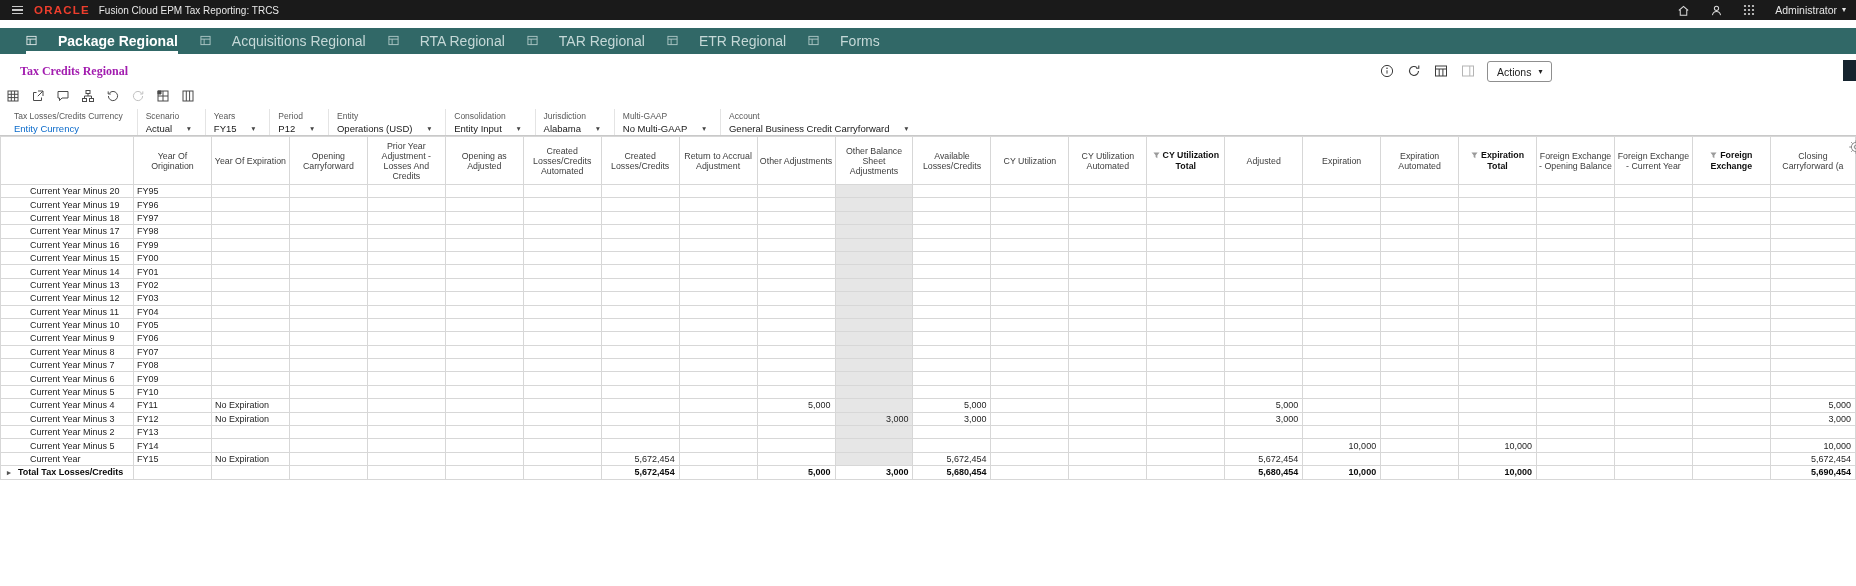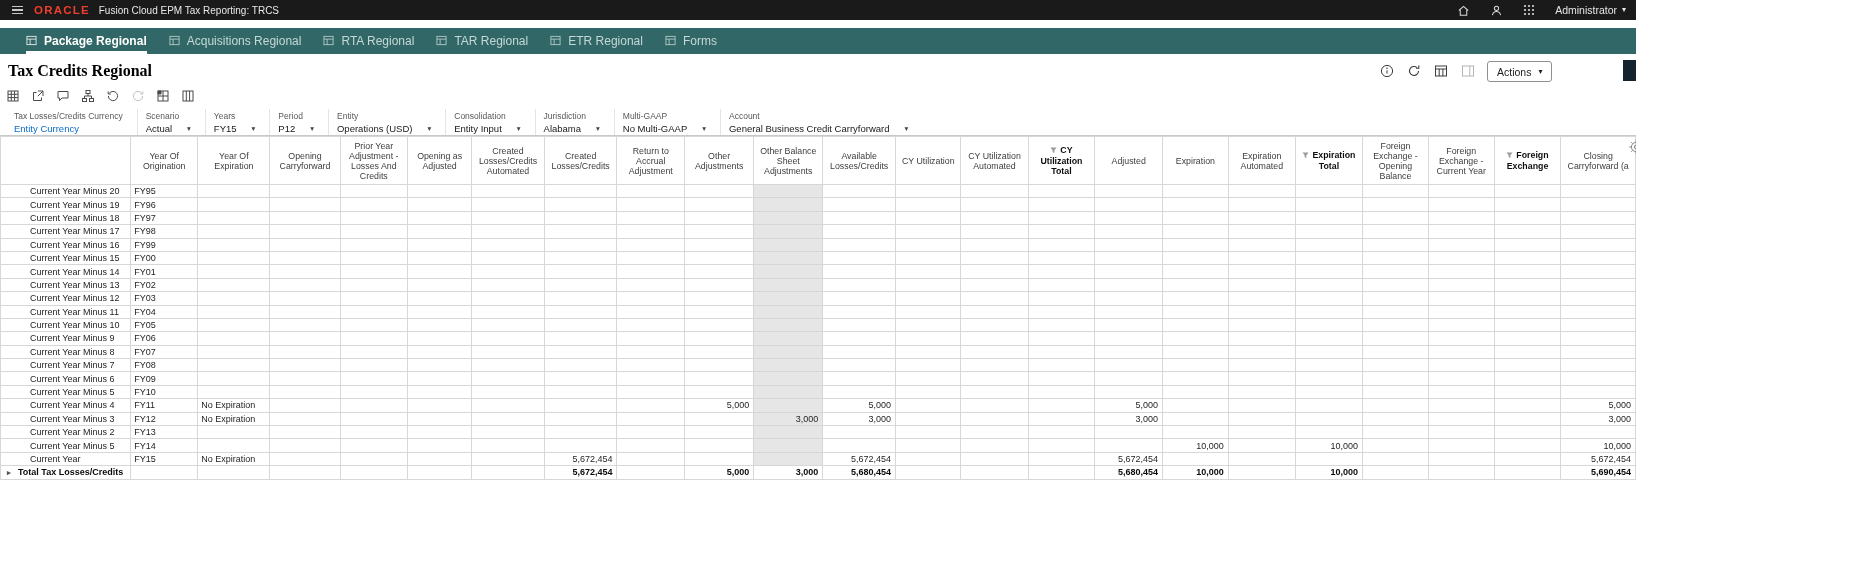--- a/index.html
+++ b/index.html
@@ -1,38 +1,38 @@
 <!DOCTYPE html>
 <html><head>
 <meta charset="utf-8">
 <style>
   html,body{margin:0;padding:0}
   body{width:1856px;height:586px;overflow:hidden;background:#fff;font-family:"Liberation Sans",sans-serif;color:#222}
-  .app{position:relative;width:1636px;height:586px;overflow:hidden}
+  .app{position:relative;width:1856px;height:586px;overflow:hidden}
 
   
   .topbar{height:20px;background:#1a1a1a;display:flex;align-items:center;gap:9px;padding:0 10px}
   .hamburger{display:inline-flex;flex-direction:column;gap:2px;cursor:pointer;padding:2px}
   .hamburger i{display:block;width:11px;height:1.5px;background:#c9c9c9}
   .brand{font-size:11.5px;font-weight:bold;letter-spacing:1.2px;color:#ee3e2d}
   .topbar-title{font-size:10px;color:#e8e8e8}
   .topbar-right{margin-left:auto;display:flex;align-items:center;gap:20px}
   .tb-ic{display:inline-flex;cursor:pointer}
   .user{font-size:10.5px;color:#e6e6e6;display:flex;align-items:center;gap:5px;cursor:pointer}
   .caret{font-size:8px;line-height:1}
 
   
   .navbar{margin-top:8px;height:26px;background:#316867;display:flex;align-items:stretch;gap:22px;padding:0 0 0 26px}
-  .tab{display:flex;align-items:center;gap:7px;font-size:12px;color:#c5d8d7;border-bottom:3px solid transparent;padding-top:2px;cursor:pointer;white-space:nowrap}
+  .tab{display:flex;align-items:center;gap:21px;font-size:14px;color:#c5d8d7;border-bottom:3px solid transparent;padding-top:2px;cursor:pointer;white-space:nowrap}
   .tab.active{color:#fff;font-weight:bold;border-bottom-color:#fff}
   .tab-ic{display:inline-flex;opacity:.85}
 
   
   .titlebar{height:34px;display:flex;align-items:center;padding-left:8px;background:#fff;position:relative}
-  .page-title{font-family:"Liberation Serif",serif;font-size:16px;font-weight:bold;color:#000000;margin:0}
+  .page-title{font-family:"Liberation Serif",serif;font-size:12px;font-weight:bold;color:#a21caf;margin:12px}
   .title-icons{position:absolute;left:1380px;top:0;height:34px;display:flex;align-items:center;gap:13px;color:#3c3c3c}
   .t-ic{display:inline-flex;cursor:pointer}
   .t-ic.dim{opacity:.38}
   .actions-btn{position:absolute;left:1487px;top:7px;height:21px;padding:0 9px;background:#fff;border:1px solid #8f8f8f;border-radius:3px;font-size:10.5px;color:#222;display:flex;align-items:center;gap:7px;font-family:inherit;cursor:pointer}
   .dark-square{position:absolute;right:0;top:60px;width:13px;height:21px;background:#15232e;cursor:pointer}
   .gear{position:absolute;right:-8px;top:139px;display:inline-flex;cursor:pointer}
 
   
   .toolbar{height:19px;display:flex;align-items:center;gap:13px;padding-left:7px}
   .tool-btn{border:0;background:none;padding:0;display:inline-flex;cursor:pointer;color:#4a4a4a}

